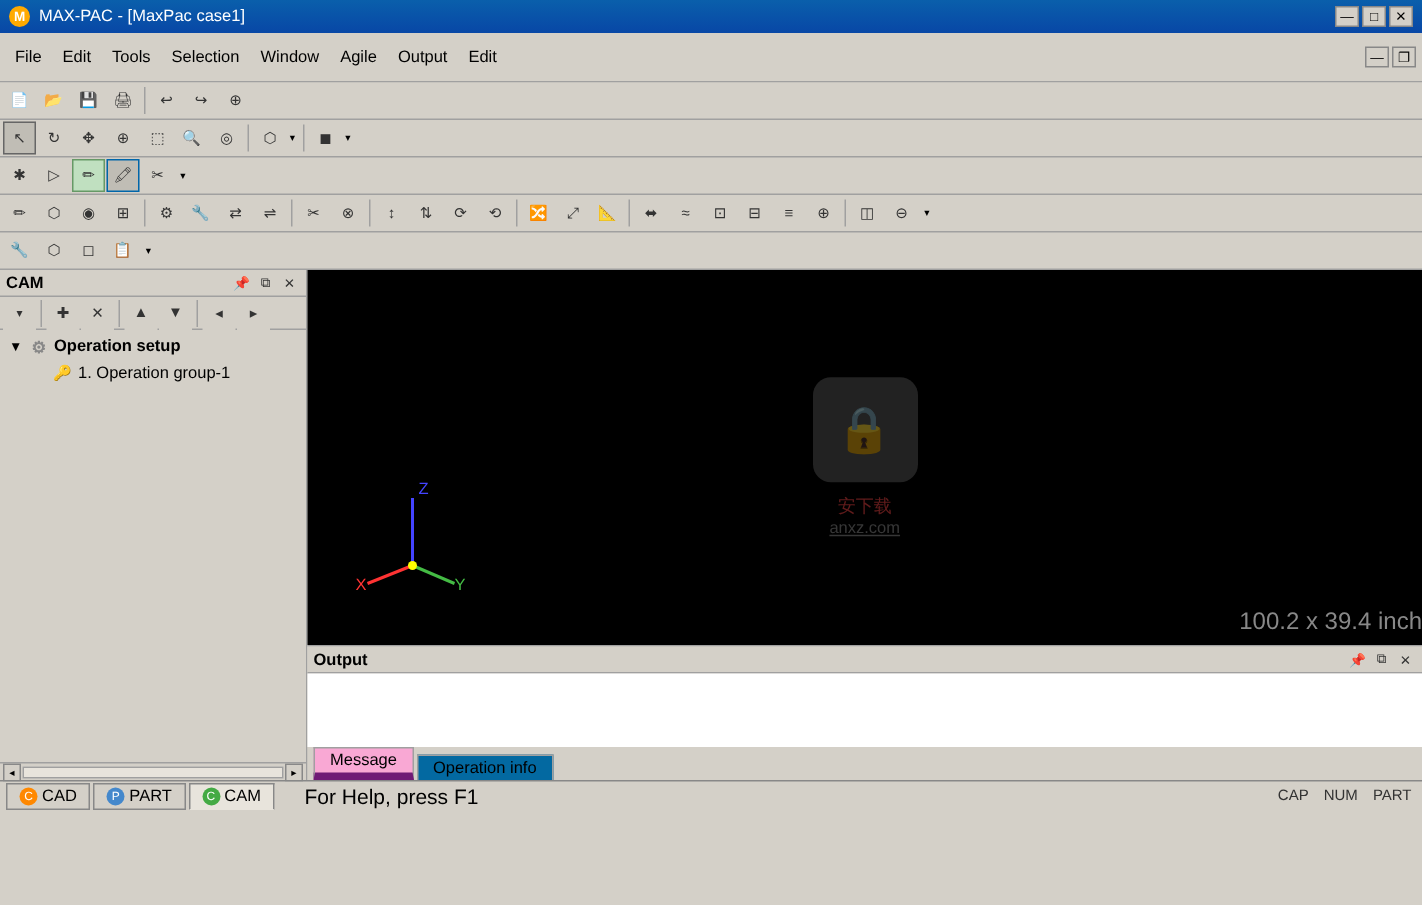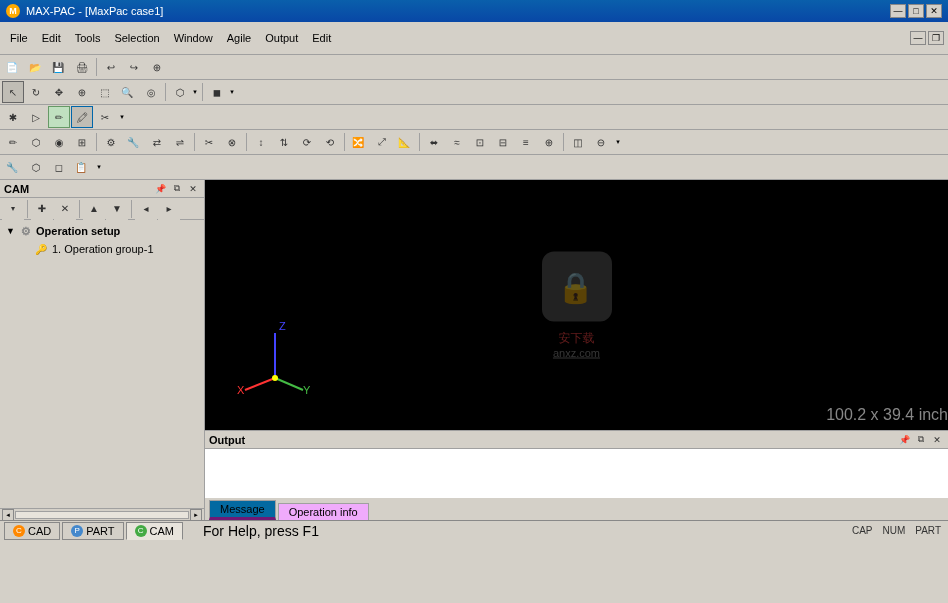--- a/index.html
+++ b/index.html
@@ -269,26 +269,26 @@
       display: flex;
       align-items: flex-end;
       padding: 0 4px;
       gap: 2px;
     }
     .output-tab {
       padding: 2px 10px;
       font-size: 11px;
       border: 1px solid #a0a0a0;
       border-bottom: none;
-      background: #f0abfc;
+      background: #0369a1;
       cursor: pointer;
     }
     .output-tab.active {
-      background: #0369a1;
-      border-bottom: 3px solid #701a75;
+      background: #f9a8d4;
+      border-bottom: 5px solid #701a75;
     }
 
     
     #status-bar {
       height: 20px;
       background: #d4d0c8;
       border-top: 1px solid #888;
       display: flex;
       align-items: center;
       justify-content: space-between;

